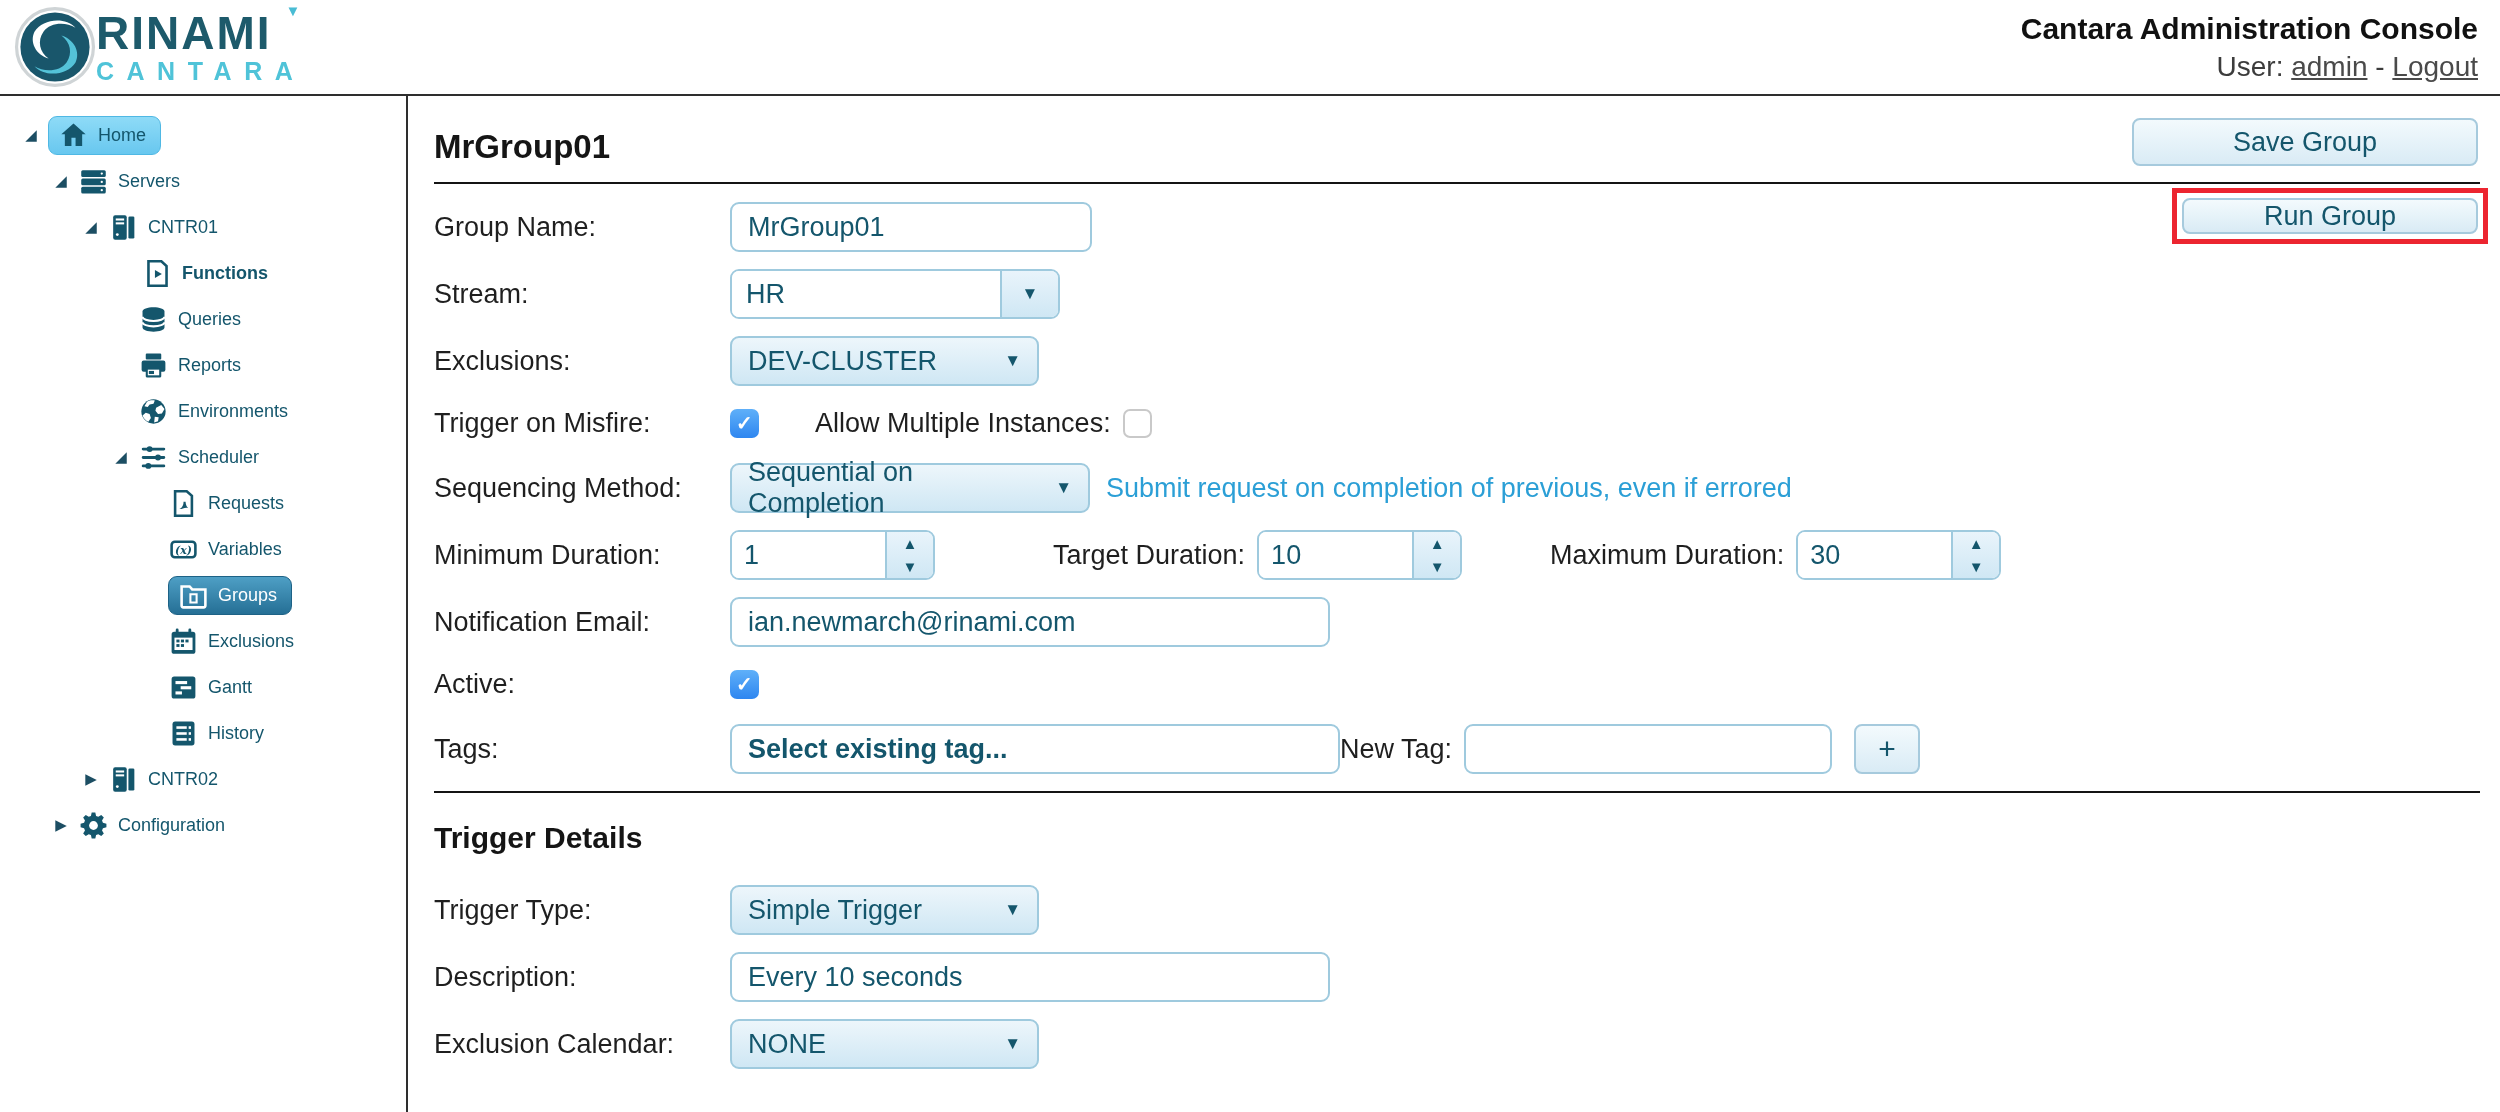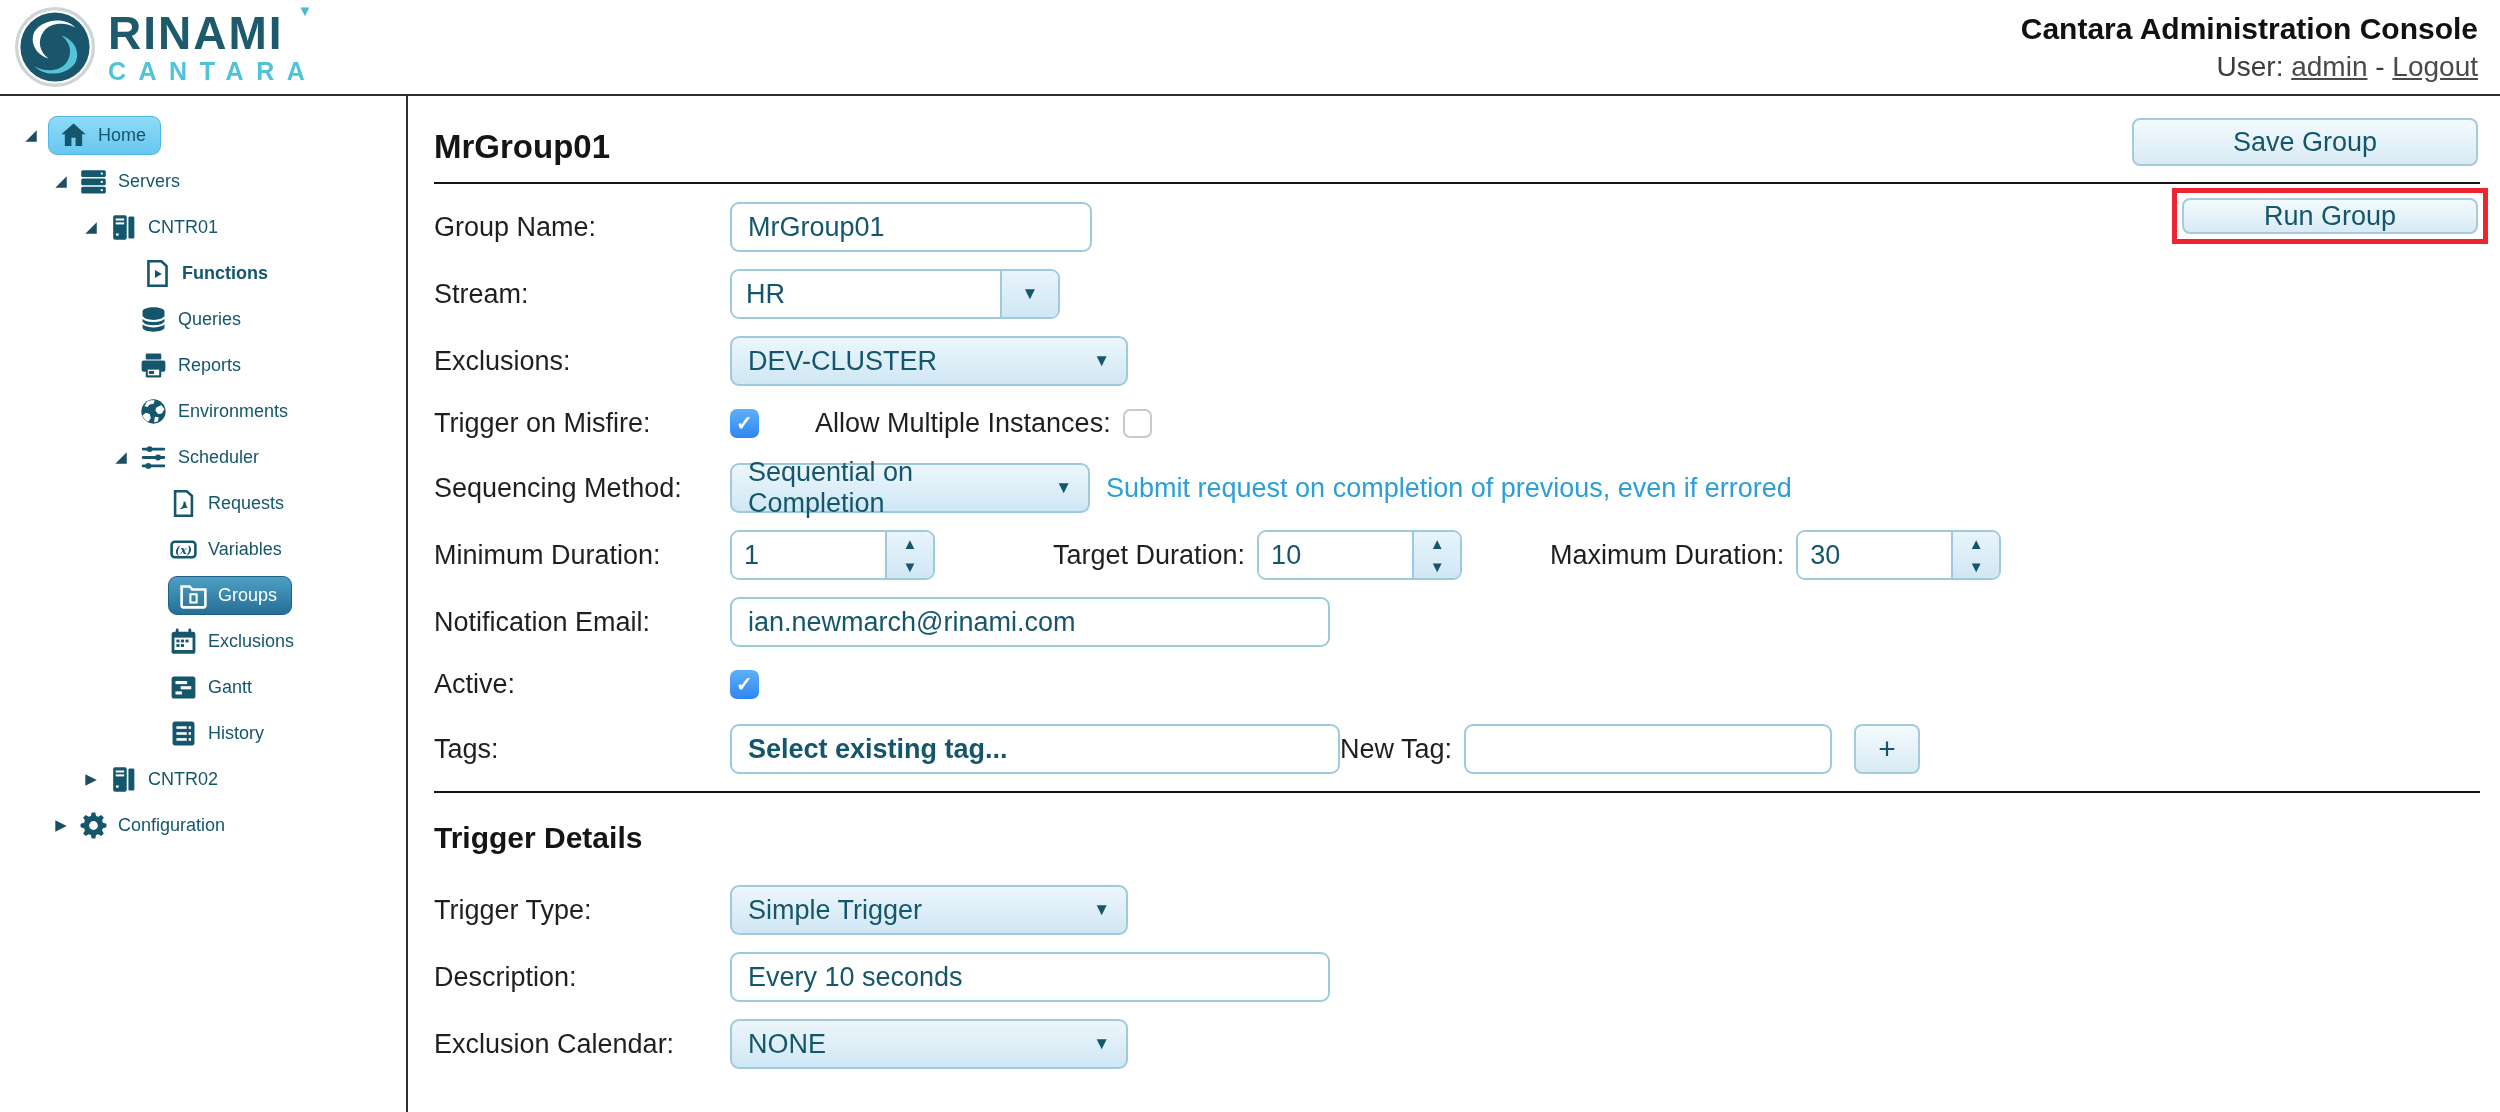--- a/index.html
+++ b/index.html
@@ -3,21 +3,21 @@
 <meta charset="utf-8">
 <style>
   * { margin:0; padding:0; box-sizing:border-box; }
   html,body { width:2500px; height:1112px; background:#fff;
     font-family:"Liberation Sans", sans-serif; overflow:hidden; }
   .page { width:2500px; height:1112px; display:flex; flex-direction:column; }
 
   
   header { height:96px; flex:0 0 96px; display:flex; align-items:center;
     padding:0 22px 0 14px; border-bottom:2px solid #2e2e2e; background:#fff; }
-  .brand { display:flex; align-items:center; gap:12px; cursor:pointer; }
+  .brand { display:flex; align-items:center; cursor:pointer; }
   .logo-svg { width:82px; height:82px; }
   .brand-text { display:flex; flex-direction:column; line-height:1; }
   .brand-name { position:relative; font-size:46px; font-weight:800; color:#1d5a6b;
     letter-spacing:2px; }
   .brand-tri { position:absolute; top:-7px; right:3px; font-size:15px; color:#49bcd4; }
   .brand-sub { font-size:25px; font-weight:700; color:#4fc3d8; letter-spacing:12.5px;
     margin-top:3px; }
   .header-right { margin-left:auto; text-align:right; }
   .console-title { font-size:30px; font-weight:700; color:#111; }
   .user-line { font-size:28px; color:#3c3c3c; margin-top:5px; }
@@ -73,21 +73,21 @@
     display:flex; overflow:hidden; background:#fff; }
   .combo-input { flex:1; min-width:0; border:none; outline:none; padding:0 14px;
     font-size:27px; color:#14566c; font-family:"Liberation Sans", sans-serif; }
   .combo-btn { width:58px; flex:0 0 58px; background:linear-gradient(#e9f4fb,#cfe7f4);
     border-left:2px solid #9fcade; display:flex; align-items:center;
     justify-content:center; cursor:pointer; }
 
   .dropdown { height:50px; border:2px solid #9fcade; border-radius:9px;
     background:linear-gradient(#edf6fb,#cfe7f4); display:flex; align-items:center;
     justify-content:space-between; padding:0 16px; cursor:pointer; }
-  .dd-330 { width:398px; } .dd-360 { width:360px; }
+  .dd-330 { width:309px; } .dd-360 { width:360px; }
   .dd-text { font-size:27px; color:#14566c; }
   .dd-arrow { font-size:17px; color:#14566c; }
 
   .spinner { width:205px; height:50px; border:2px solid #9fcade; border-radius:9px;
     display:flex; overflow:hidden; background:#fff; }
   .spin-input { flex:1; min-width:0; border:none; outline:none; padding:0 12px;
     font-size:27px; color:#14566c; font-family:"Liberation Sans", sans-serif; }
   .spin-btns { width:48px; flex:0 0 48px; border-left:2px solid #9fcade;
     background:linear-gradient(#e9f4fb,#cfe7f4); display:flex; flex-direction:column; }
   .spin-btns span { flex:1; display:flex; align-items:center; justify-content:center;

